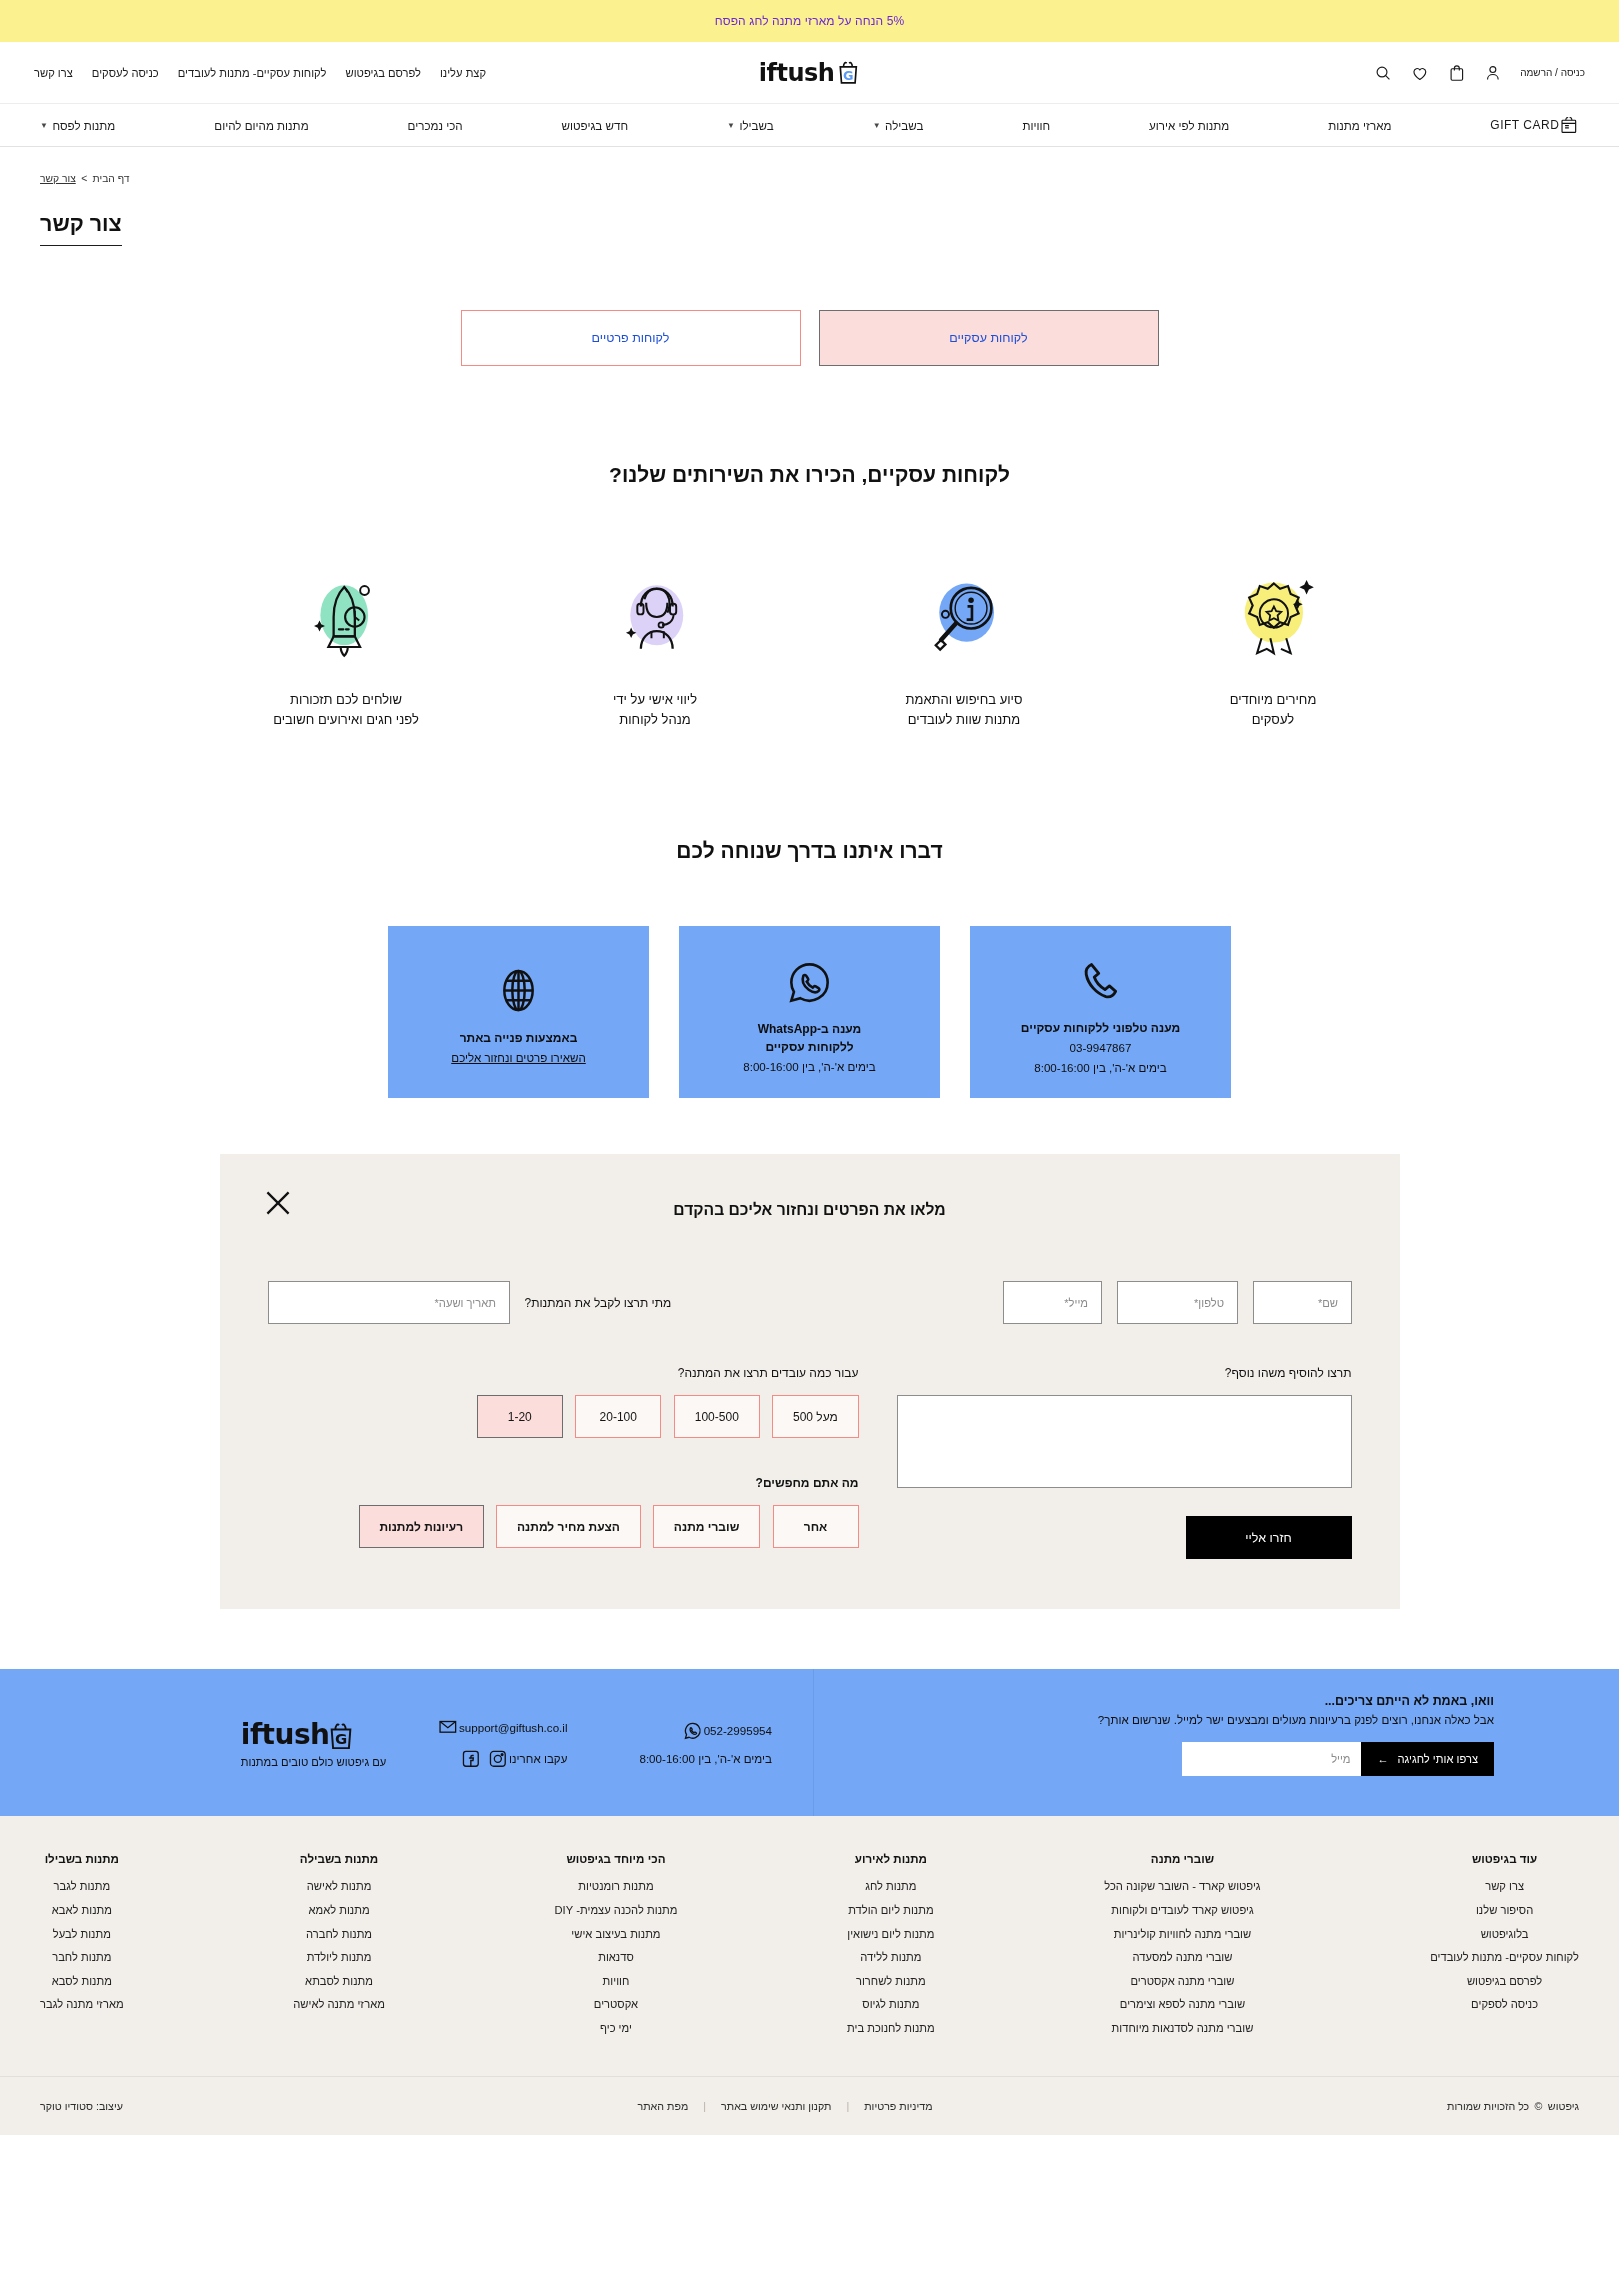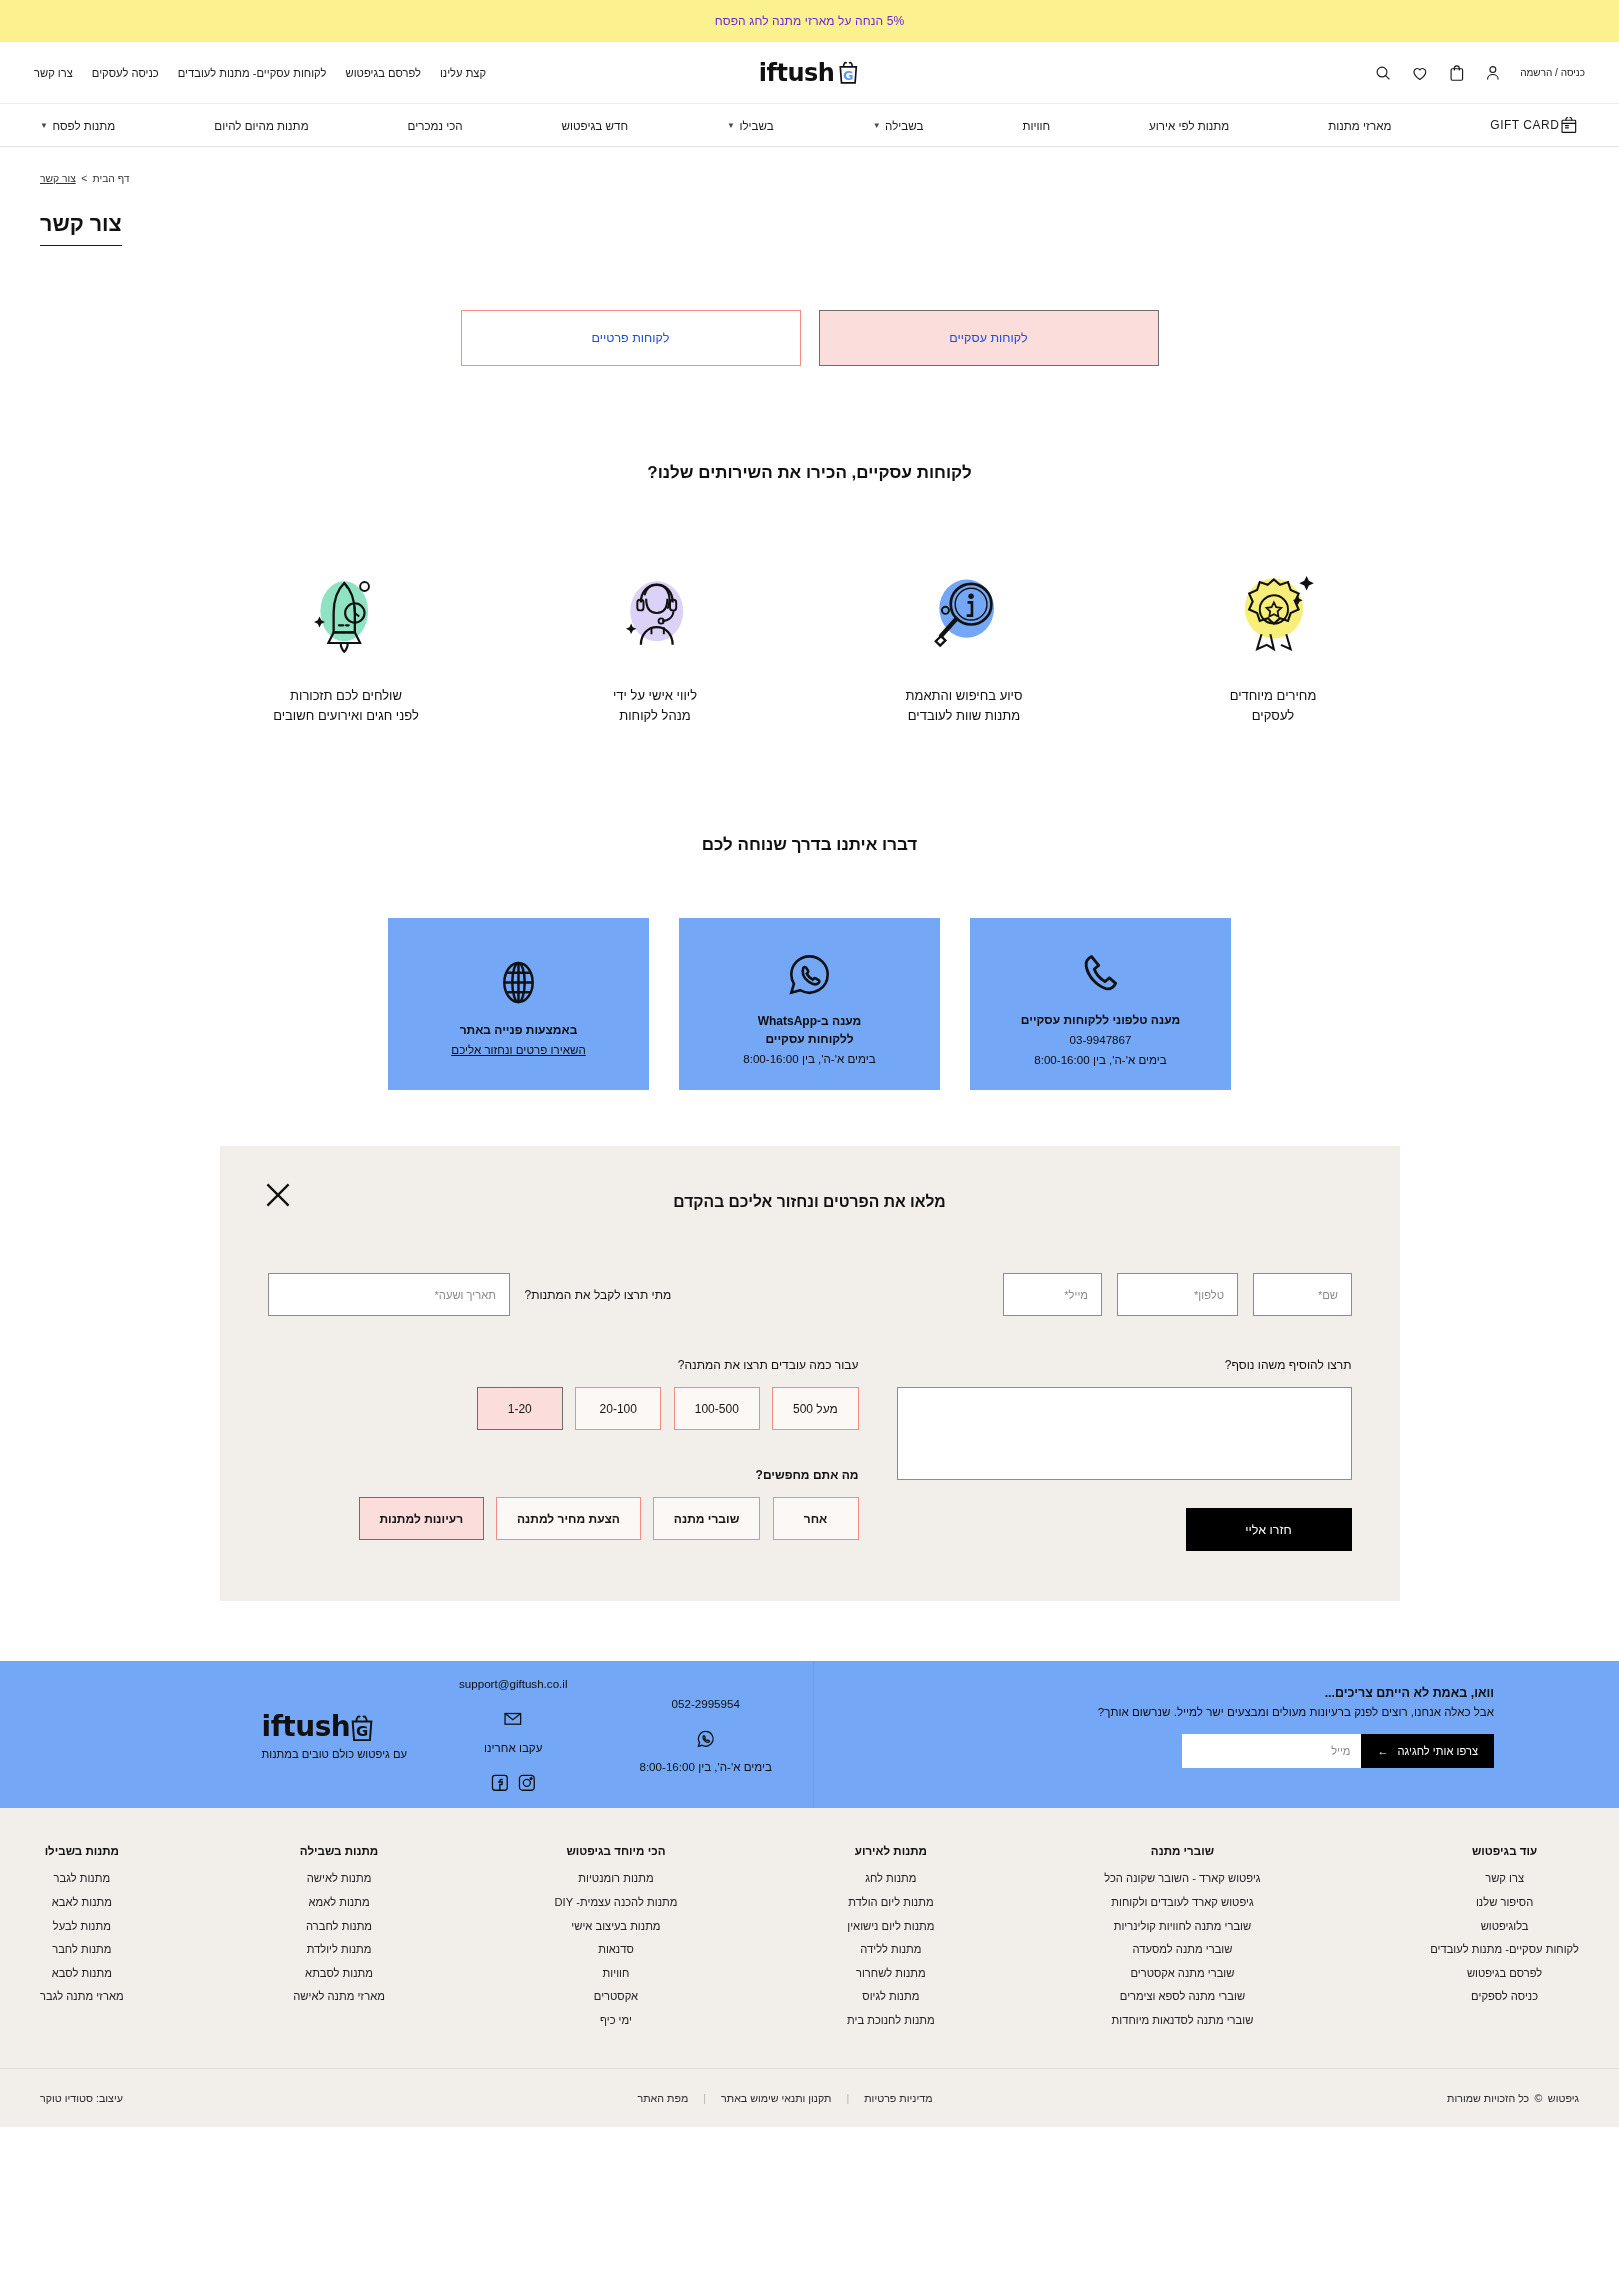--- a/index.html
+++ b/index.html
@@ -36,21 +36,21 @@
   .crumbs .sep{text-decoration:none;}
   .ttl-wrap{text-align:left;padding:27px 40px 0;}
   .ttl{display:inline-block;font-size:21.5px;font-weight:700;color:#111;
        border-bottom:1.8px solid #1d1d1d;padding-bottom:8px;}
   
   .tabs{display:flex;justify-content:center;gap:18px;margin-top:64px;}
   .tab{width:340px;height:56px;display:flex;align-items:center;justify-content:center;
        font-size:12.5px;cursor:pointer;background:#fff;border:0.9px solid #f58b85;color:#1d4ed8;}
   .tab.on{background:#fbdedc;border:1.3px solid #6e6e6e;}
   
-  .sec-h{text-align:center;font-size:17px;font-weight:700;color:#111;}
+  .sec-h{text-align:center;font-size:21px;font-weight:700;color:#111;}
   .services{margin-top:97px;}
   .svc-grid{display:flex;justify-content:center;gap:0;margin-top:77px;}
   .svc{width:309px;text-align:center;}
   .svc-ico{height:107px;display:flex;align-items:center;justify-content:center;}
   .svc-lbl{margin-top:19.7px;font-size:13px;line-height:1.55;color:#111;font-weight:400;}
   
   .channels{margin-top:109px;}
   .ch-grid{display:flex;justify-content:center;gap:30px;margin-top:63px;}
   .ch{width:261px;height:172px;background:#74a8f7;display:flex;flex-direction:column;
       align-items:center;justify-content:center;padding:0 12.5px;text-align:center;cursor:pointer;}
@@ -94,21 +94,21 @@
   .nl-in{width:179px;background:#fff;display:flex;align-items:center;padding:0 10.7px;}
   .nl-in .ph{font-size:11.2px;}
   .nl-btn{background:#000;color:#fff;font-size:11.2px;display:flex;align-items:center;
           justify-content:center;gap:9px;padding:0 16px;cursor:pointer;white-space:nowrap;}
   .bf-right{flex:1;display:flex;align-items:center;justify-content:flex-start;padding-right:41px;gap:52px;}
   .brand-b{text-align:right;}
   .brand-logo{display:flex;align-items:center;gap:1.8px;justify-content:flex-end;}
   .brand-logo .logo-txt{font-size:28px;}
   .brand-tag{font-size:11.2px;color:#0f0f0f;margin-top:5.4px;}
   .cinfo{display:flex;flex-direction:column;gap:11.6px;}
-  .cline{display:flex;align-items:center;gap:19px;font-size:11.6px;color:#0f0f0f;white-space:nowrap;flex-direction:column;}
+  .cline{display:flex;align-items:center;gap:1px;font-size:11.6px;color:#0f0f0f;white-space:nowrap;}
   .cline .sq{width:19.7px;height:19.7px;flex:0 0 19.7px;}
   .socials{display:flex;align-items:center;gap:7.2px;}
   .hrs{display:flex;flex-direction:column;gap:11.6px;margin-left:20px;}
   
   .links{background:#f2efeb;padding:36px 40px 30px;display:flex;justify-content:space-between;gap:9px;}
   .lcol{text-align:center;}
   .lcol h4{font-size:11.6px;font-weight:700;color:#121212;margin-bottom:15px;}
   .lcol a{display:block;font-size:11.2px;color:#232323;text-decoration:none;margin-bottom:11.6px;}
   
   .bbar{background:#f2efeb;border-top:0.9px solid #e3ded7;height:59px;display:flex;align-items:center;

